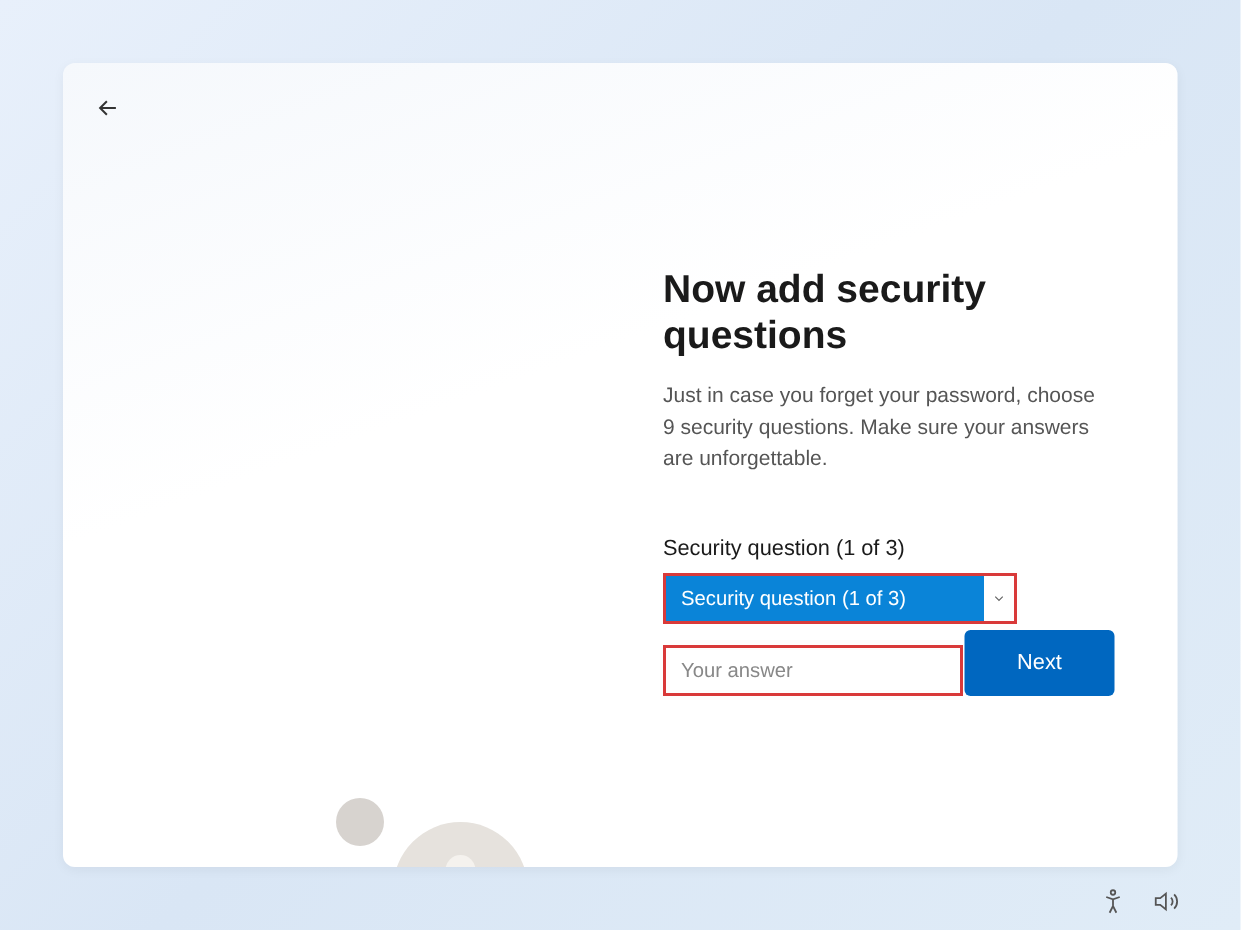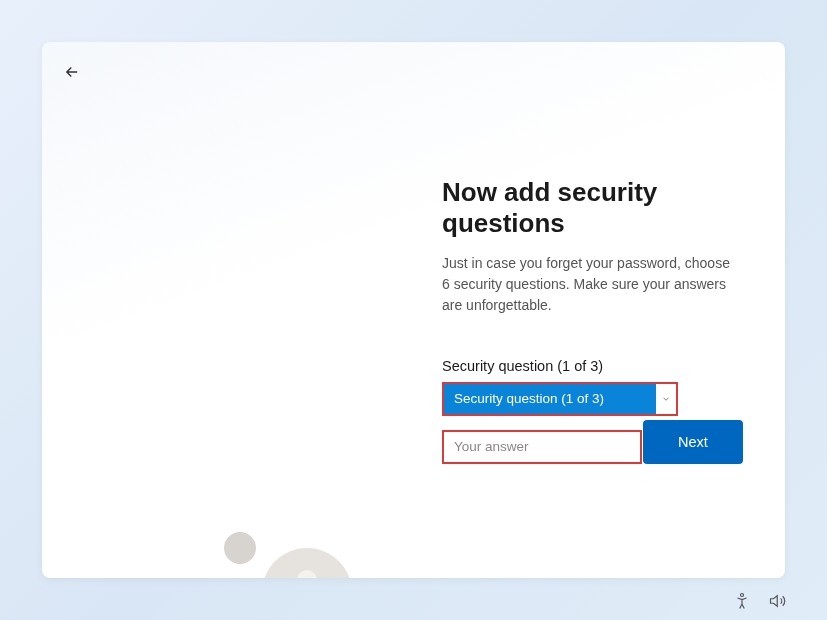--- a/index.html
+++ b/index.html
@@ -231,21 +231,21 @@
       </div>
       <div class="circle-blue">
         <div class="avatar-head"></div>
         <div class="avatar-body"></div>
       </div>
     </div>
   </div>
 
   <div class="right-panel">
     <h1 class="page-title">Now add security questions</h1>
-    <p class="page-subtitle">Just in case you forget your password, choose 6 security questions. Make sure your answers are unforgettable.</p>
+    <p class="page-subtitle">Just in case you forget your password, choose 9 security questions. Make sure your answers are unforgettable.</p>
 
     <div class="field-label">Security question (1 of 3)</div>
 
     <div class="select-wrap">
       <div class="select-main">Security question (1 of 3)</div>
       <div class="select-arrow">
         <svg width="10" height="10" viewBox="0 0 24 24" fill="none" stroke="currentColor" stroke-width="2">
           <path d="M6 9l6 6 6-6"></path>
         </svg>
       </div>

